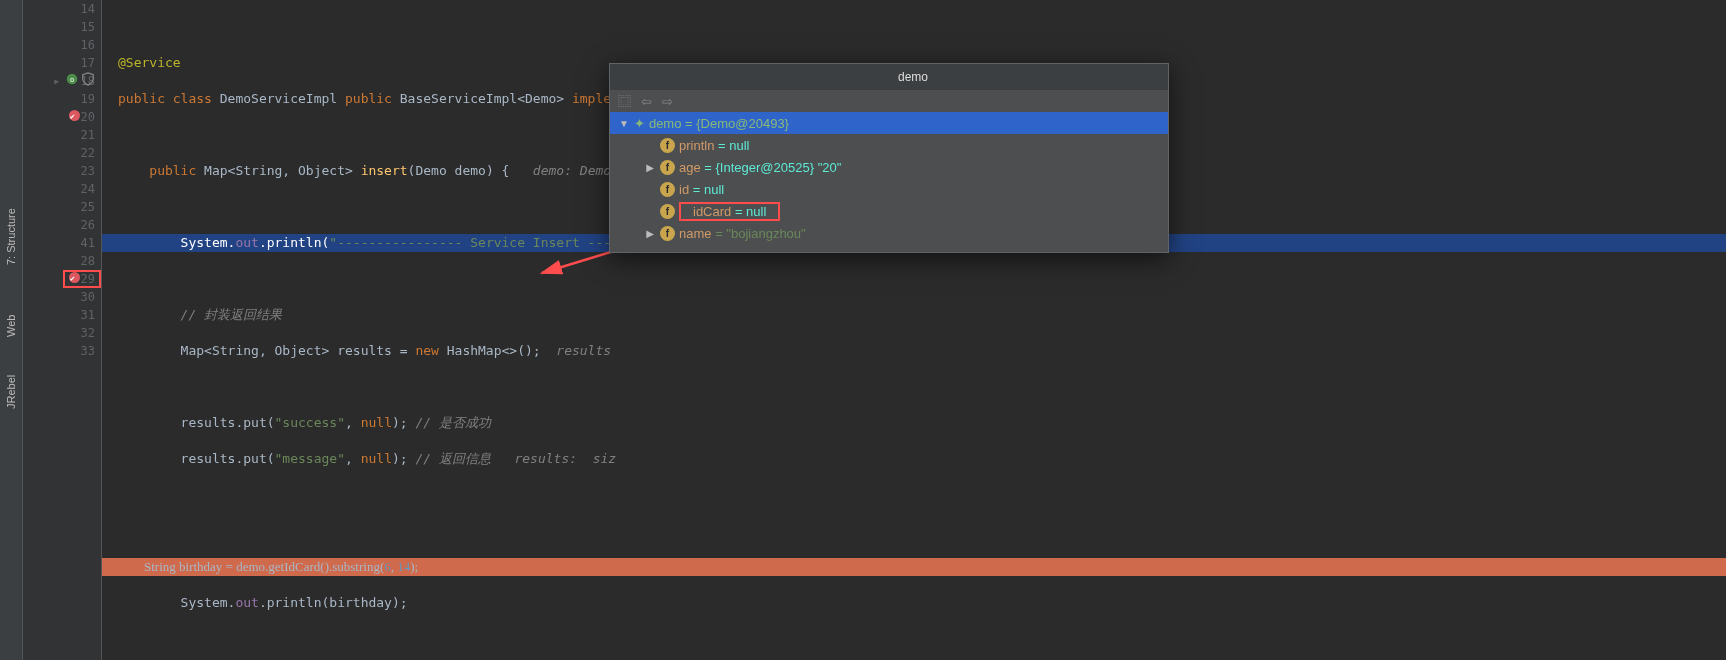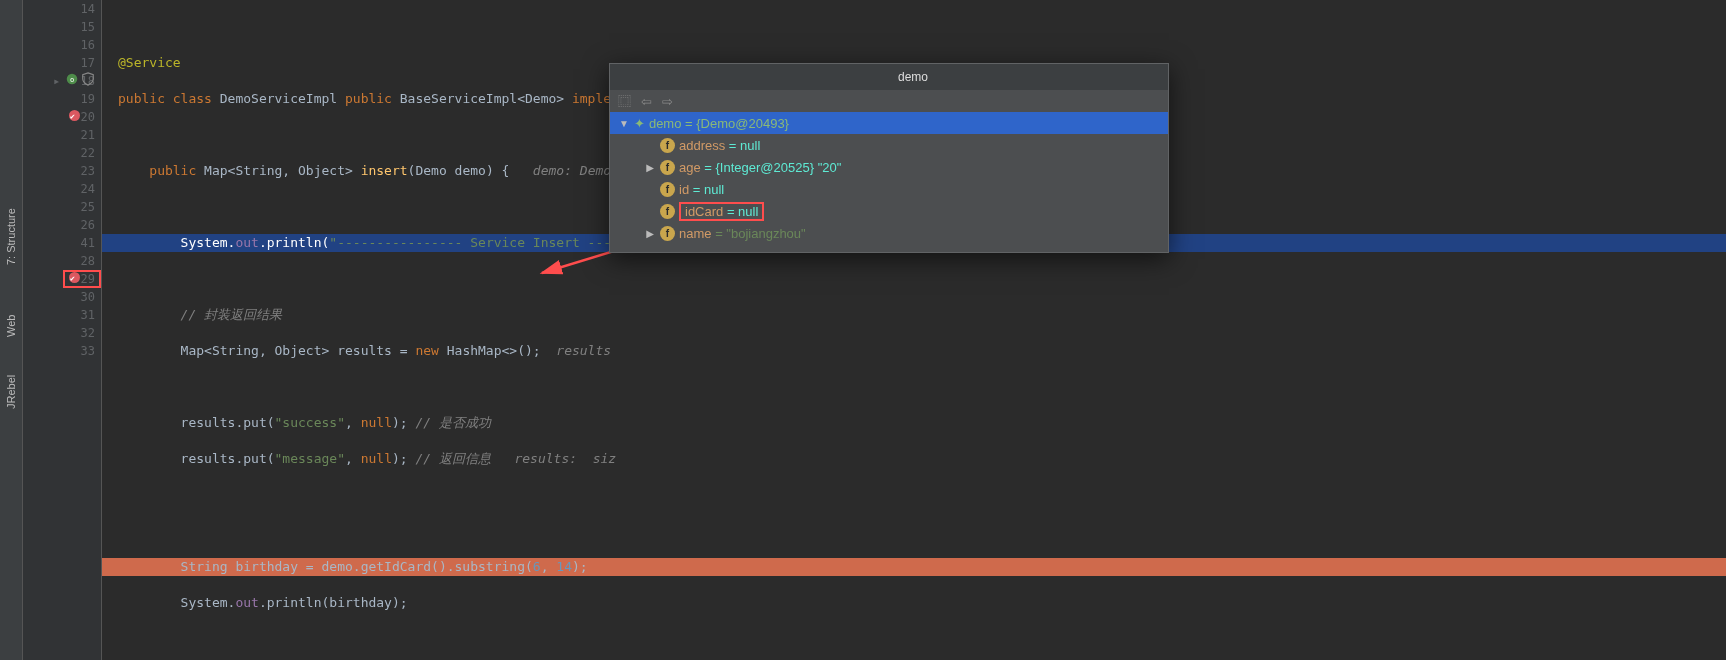--- a/index.html
+++ b/index.html
@@ -47,41 +47,41 @@
   .code{flex:1;font-family:Consolas,monospace;font-size:13px;line-height:18px;white-space:pre;position:relative;overflow:hidden;}
   .code .row{height:18px;padding-left:16px;}
   .kw{color:var(--orange);}
   .fn{color:var(--yellow);}
   .str{color:var(--string);}
   .ann{color:#bbb529;}
   .cmt{color:var(--muted);font-style:italic;}
   .num{color:#6897bb;}
   .field{color:var(--purple);}
   .row-sel{background:var(--blue-sel);color:#fff;}
-  .row-err{background:var(--error-bg);}
+  .row-err{background:var(--error-bg);font-family:Liberation Serif, serif;}
   
   .arrow-svg{position:absolute;left:430px;top:215px;pointer-events:none;}
   
   .debug-body{flex:1;display:flex;min-height:0;}
   .frames-panel{width:386px;background:#2d2f30;border-right:1px solid #555;display:flex;flex-direction:column;font-size:12px;}
   .frames-list{flex:1;overflow:hidden;}
   
   .popup{position:absolute;left:609px;top:63px;width:558px;background:var(--popup);border:1px solid #616365;box-shadow:0 6px 24px rgba(0,0,0,.6);z-index:50;font-size:13px;}
   .popup-title{height:26px;background:var(--panel);display:flex;align-items:center;justify-content:center;color:#ddd;font-size:12px;padding-left:48px;}
   .popup-tools{height:22px;display:flex;align-items:center;gap:10px;padding:0 8px;color:#888;}
   .popup-body{padding-bottom:8px;}
   .p-row{display:flex;align-items:center;height:22px;gap:4px;padding-left:8px;}
   .p-indent1{padding-left:34px;}
   .p-expand{width:12px;color:#bbb;text-align:center;font-size:10px;}
   .p-sel{background:#2f65ca;color:#fff;}
   .p-badge{width:15px;height:15px;border-radius:50%;background:var(--field-icon);color:#2b2b2b;font-size:10px;font-weight:bold;display:inline-flex;align-items:center;justify-content:center;}
   .p-name{color:#d19a66;}
   .p-val{color:#5eead4;}
   .p-str{color:var(--string);}
-  .p-boxed{border:2px solid var(--red-box);padding:0 4px;}
+  .p-boxed{border:2px solid var(--red-box);padding:0 12px;}
   .green-top{color:#8ab977;}
   
   svg.ico{width:14px;height:14px;}
 </style>
 </head>
 <body>
 
 <div class="root">
 
   <div class="left-stripe">
@@ -239,21 +239,21 @@
     <div class="popup-body">
       <div class="p-row p-sel">
         <span class="p-expand">▼</span>
         <span style="color:#8ab977;">✦</span>
         <span class="green-top">demo = {Demo@20493}</span>
       </div>
       <div id="popup-rows">
           <div class="p-row p-indent1">
             <span class="p-expand"></span>
             <span class="p-badge">f</span>
-            <span><span class="p-name">address</span><span class="p-val"> = null</span></span>
+            <span><span class="p-name">println</span><span class="p-val"> = null</span></span>
           </div>
           <div class="p-row p-indent1">
             <span class="p-expand">▶</span>
             <span class="p-badge">f</span>
             <span><span class="p-name">age</span><span class="p-val"> = {Integer@20525} "20"</span></span>
           </div>
           <div class="p-row p-indent1">
             <span class="p-expand"></span>
             <span class="p-badge">f</span>
             <span><span class="p-name">id</span><span class="p-val"> = null</span></span>

